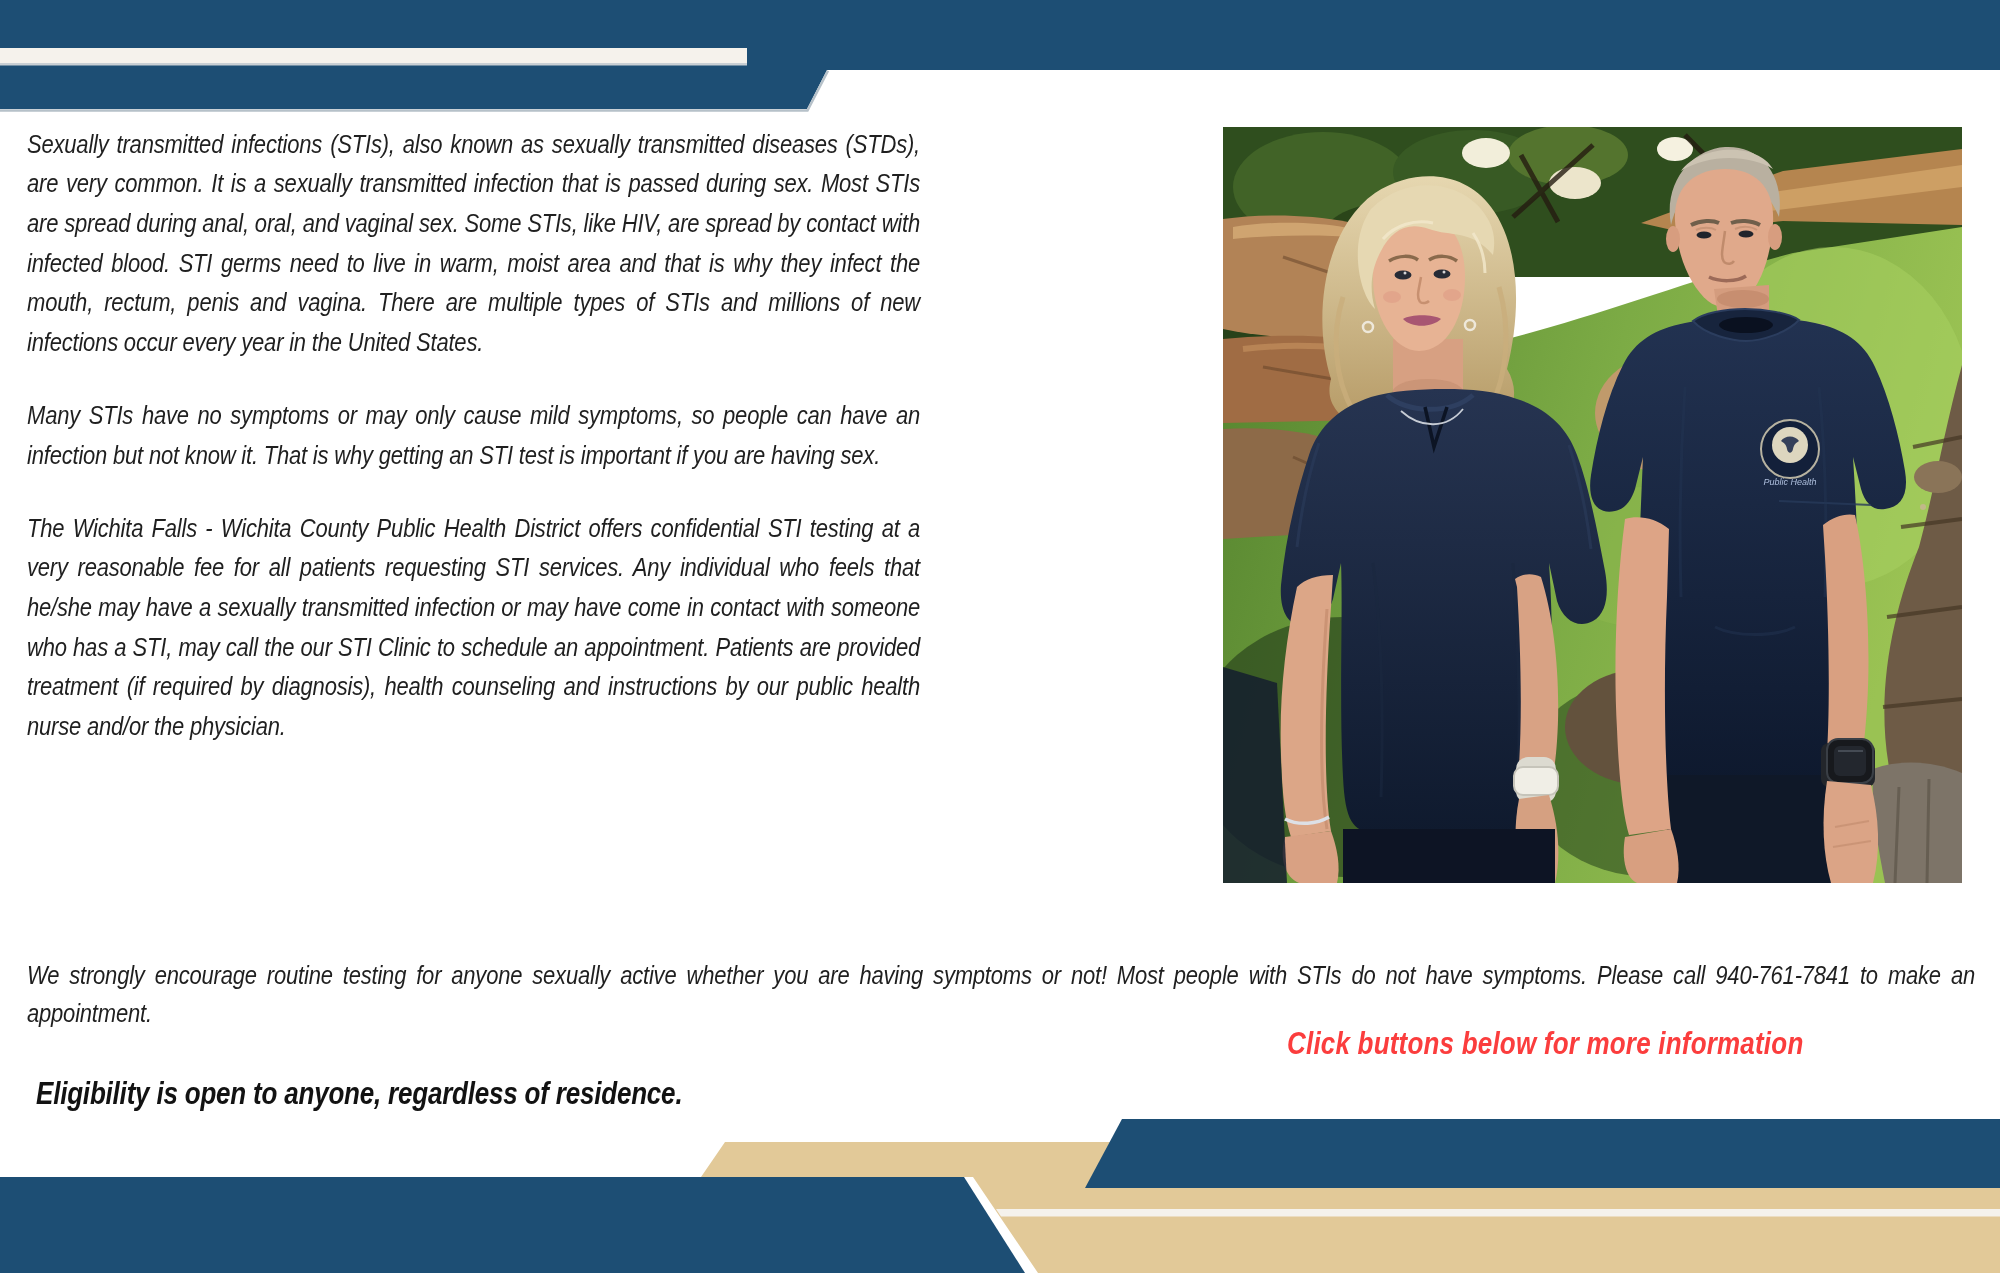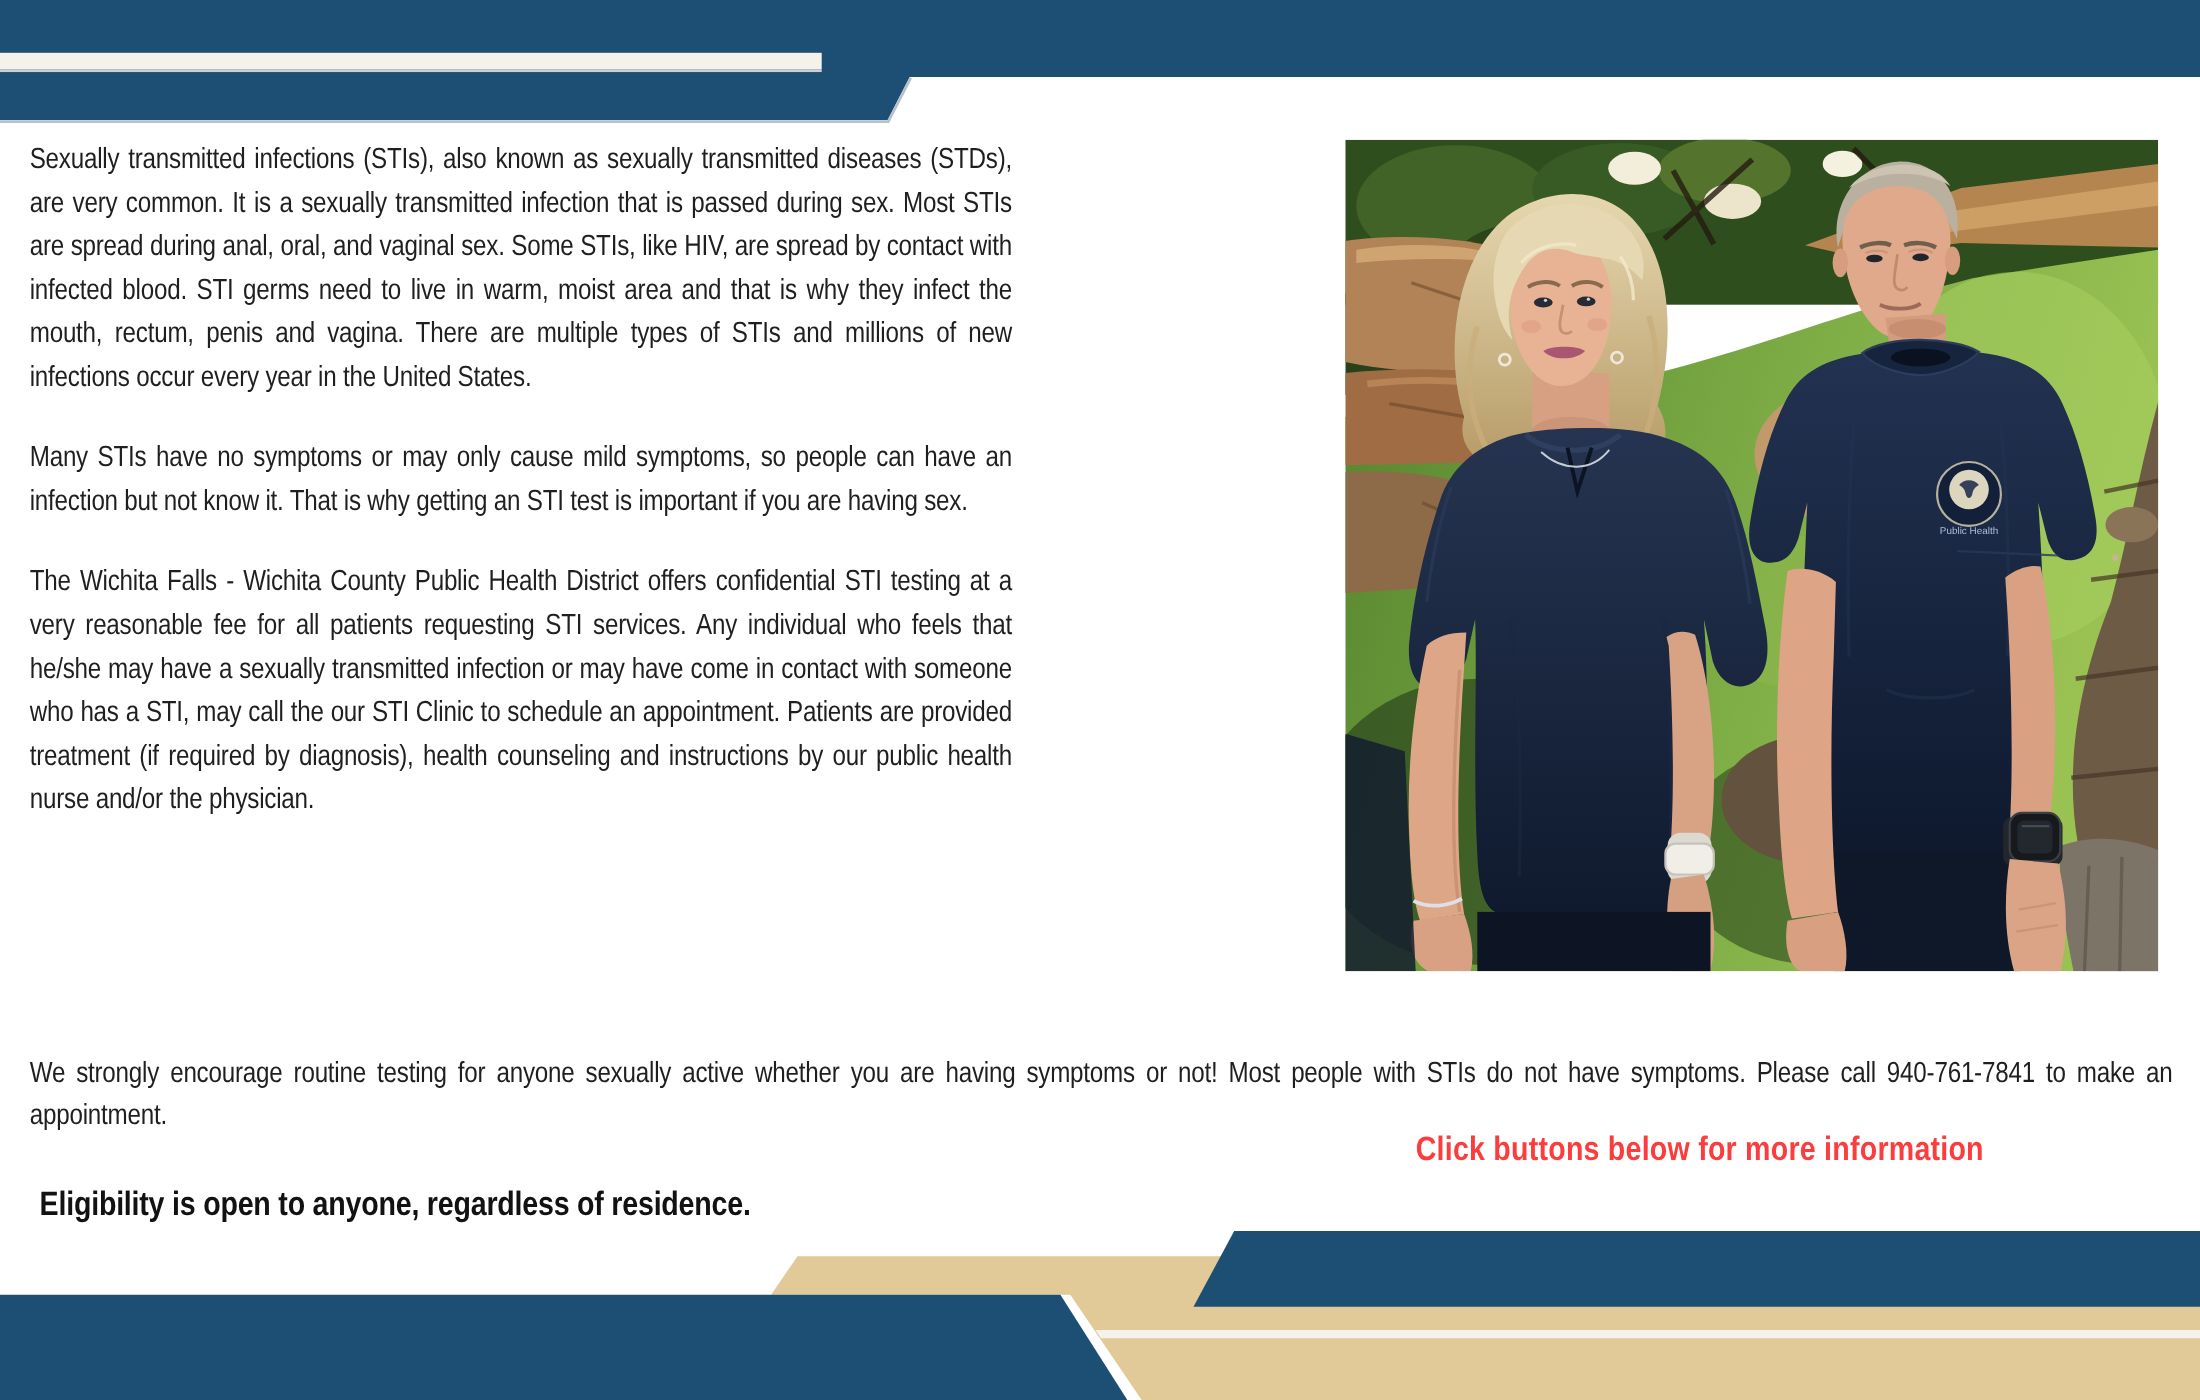--- a/index.html
+++ b/index.html
@@ -1,17 +1,17 @@
 <!DOCTYPE html>
 <html><head>
 <meta charset="utf-8">
 <style>
   html,body{margin:0;padding:0;background:#ffffff;}
   #stage{position:relative;width:2000px;height:1273px;background:#ffffff;overflow:hidden;
-         font-family:"Liberation Sans",sans-serif;}
+         font-family:"Liberation Sans",sans-serif;font-style:italic;}
   svg{display:block;}
   .deco{position:absolute;left:0;}
   #header-deco{top:0;}
   #footer-deco{top:1073px;}
   
   .tx{position:absolute;transform:scaleY(1.2);transform-origin:0 0;color:#1f1f1f;}
   #intro-col{left:27px;top:124px;width:893px;font-size:22px;line-height:33px;
              letter-spacing:-0.2px;text-align:justify;}
   #intro-col p{margin:0 0 28px 0;}
   #full-para{left:27px;top:956px;width:1948px;font-size:22px;line-height:32px;

